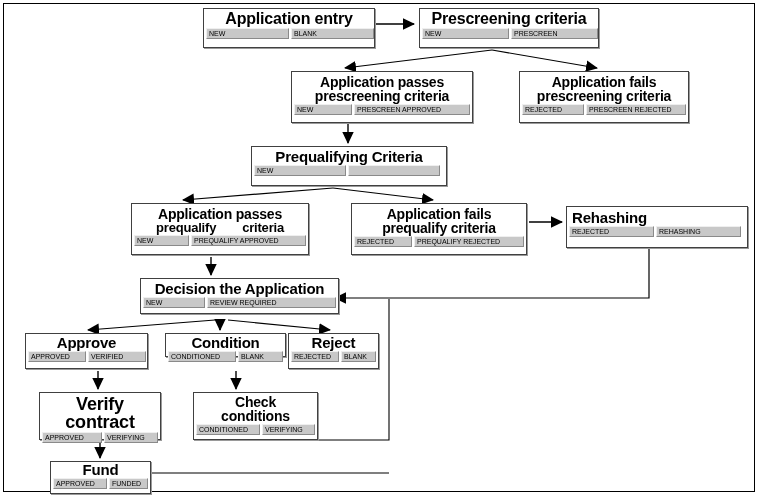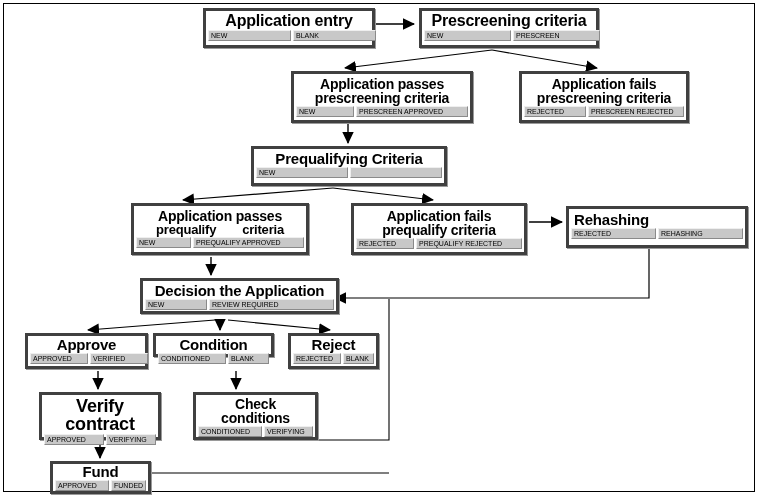--- a/index.html
+++ b/index.html
@@ -14,21 +14,21 @@
     position:absolute;left:3px;top:3px;
     width:752px;height:489px;
     border:1px solid #000;
     box-sizing:border-box;
   }
   #svg-layer{position:absolute;left:0;top:0;width:760px;height:497px;}
 
   .node{
     position:absolute;
     background:#ffffff;
-    border:3px solid #404040;
+    border:1px solid #404040;
     box-sizing:border-box;
     box-shadow:1px 1px 0 #9a9a9a;
     z-index:5;
   }
   .node .title{
     font-weight:bold;
     color:#000;
     text-align:center;
     line-height:1.0;
     padding:2px 3px 1px 3px;
@@ -99,21 +99,21 @@
 
   #n-decision{left:140px;top:278px;width:199px;height:36px;}
   #n-decision .title{font-size:15px;padding-top:2px;}
   #n-decision .state:nth-child(1){flex:0 0 62px;}
   #n-decision .state:nth-child(2){flex:1 1 auto;}
 
   #n-approve{left:25px;top:333px;width:123px;height:36px;}
   #n-approve .title{font-size:15px;padding-top:1px;}
   #n-approve .state{flex:0 0 58px;}
 
-  #n-condition{left:153px;top:333px;width:121px;height:24px;}
+  #n-condition{left:165px;top:333px;width:121px;height:24px;}
   #n-condition .title{font-size:15px;padding-top:1px;}
   #n-condition .state:nth-child(1){flex:0 0 68px;}
   #n-condition .state:nth-child(2){flex:1 1 auto;}
 
   #n-reject{left:288px;top:333px;width:91px;height:36px;}
   #n-reject .title{font-size:15px;padding-top:1px;text-align:center;}
   #n-reject .state:nth-child(1){flex:0 0 48px;}
   #n-reject .state:nth-child(2){flex:1 1 auto;}
 
   #n-verify{left:39px;top:392px;width:122px;height:48px;}

